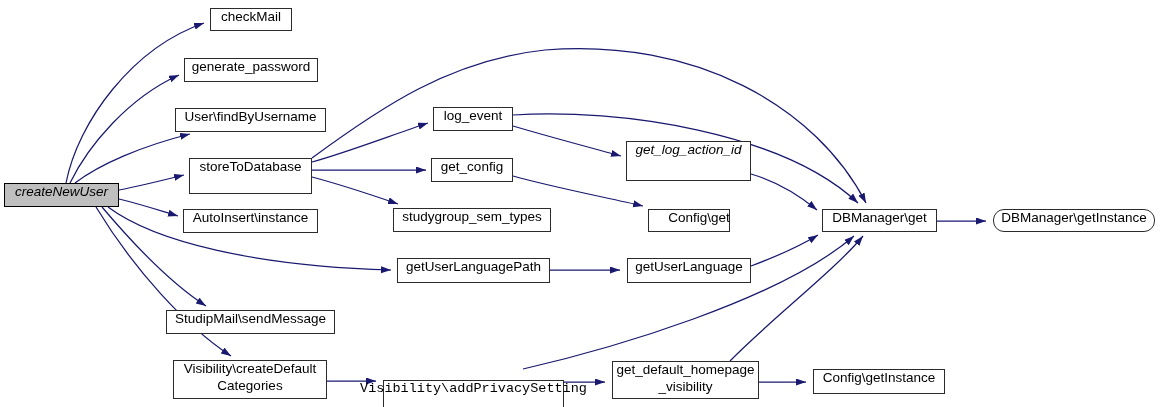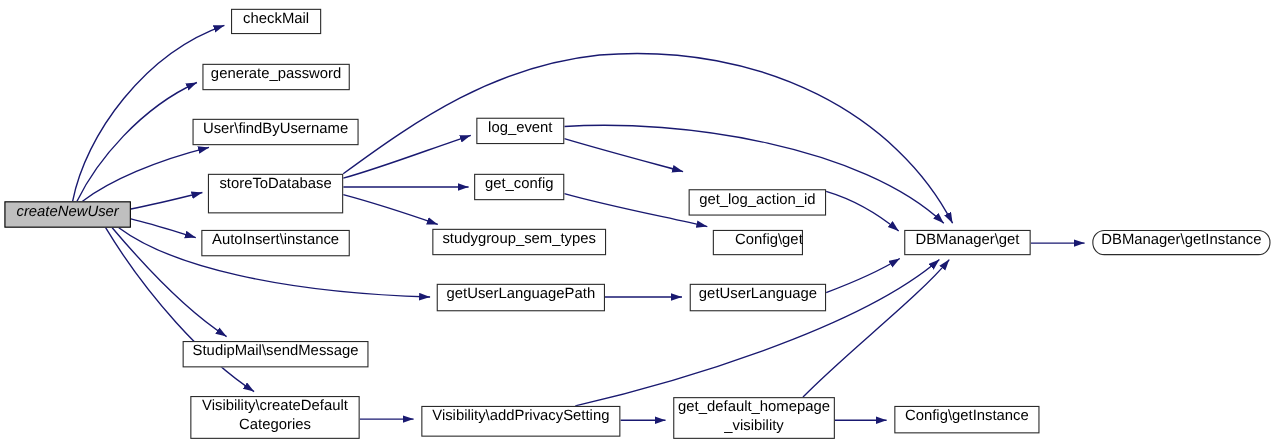--- a/index.html
+++ b/index.html
@@ -77,28 +77,28 @@
   </svg>
   <div id="node-layer">
       <div class="node highlight" style="left: 4px; top: 183px; width: 115px; height: 24px; font-style: italic;"><span>createNewUser</span></div>
       <div class="node" style="left: 210px; top: 8px; width: 82px; height: 23px;"><span>checkMail</span></div>
       <div class="node" style="left: 184px; top: 58px; width: 134px; height: 24px;"><span>generate_password</span></div>
       <div class="node" style="left: 175px; top: 108px; width: 151px; height: 24px;"><span>User\findByUsername</span></div>
       <div class="node" style="left: 189px; top: 158px; width: 123px; height: 36px;"><span>storeToDatabase</span></div>
       <div class="node" style="left: 183px; top: 209px; width: 135px; height: 24px;"><span>AutoInsert\instance</span></div>
       <div class="node" style="left: 433px; top: 107px; width: 80px; height: 24px;"><span>log_event</span></div>
       <div class="node" style="left: 431px; top: 158px; width: 82px; height: 24px;"><span>get_config</span></div>
-      <div class="node" style="left: 626px; top: 172px; width: 125px; height: 24px;"><span>get_log_action_id</span></div>
+      <div class="node" style="left: 626px; top: 141px; width: 125px; height: 40px; font-style: italic;"><span>get_log_action_id</span></div>
       <div class="node" style="left: 393px; top: 208px; width: 158px; height: 24px;"><span>studygroup_sem_types</span></div>
       <div class="node" style="left: 648px; top: 209px; width: 82px; height: 23px; padding-left: 20px;"><span>Config\get</span></div>
       <div class="node" style="left: 822px; top: 209px; width: 115px; height: 23px;"><span>DBManager\get</span></div>
       <div class="node" style="left: 993px; top: 209px; width: 162px; height: 23px; border-radius: 11px;"><span>DBManager\getInstance</span></div>
       <div class="node" style="left: 397px; top: 258px; width: 153px; height: 25px;"><span>getUserLanguagePath</span></div>
       <div class="node" style="left: 627px; top: 258px; width: 124px; height: 25px;"><span>getUserLanguage</span></div>
       <div class="node" style="left: 166px; top: 310px; width: 169px; height: 24px;"><span>StudipMail\sendMessage</span></div>
       <div class="node" style="left: 173px; top: 360px; width: 154px; height: 39px;"><span>Visibility\createDefault
 Categories</span></div>
-      <div class="node" style="left: 383px; top: 369px; width: 181px; height: 28px;"><span>Visibility\addPrivacySetting</span></div>
+      <div class="node" style="left: 383px; top: 380px; width: 181px; height: 28px; font-family: Liberation Mono, monospace;"><span>Visibility\addPrivacySetting</span></div>
       <div class="node" style="left: 612px; top: 361px; width: 147px; height: 38px;"><span>get_default_homepage
 _visibility</span></div>
       <div class="node" style="left: 813px; top: 369px; width: 132px; height: 25px;"><span>Config\getInstance</span></div>
     </div>
 </div>
 
 </body></html>

